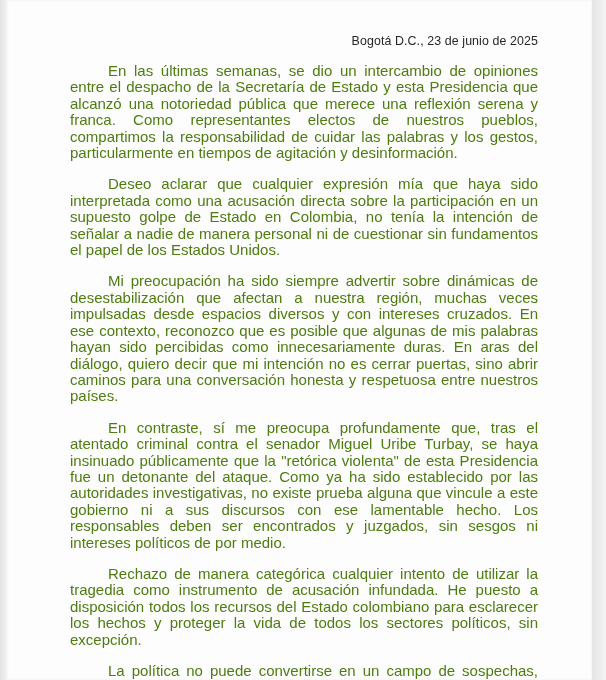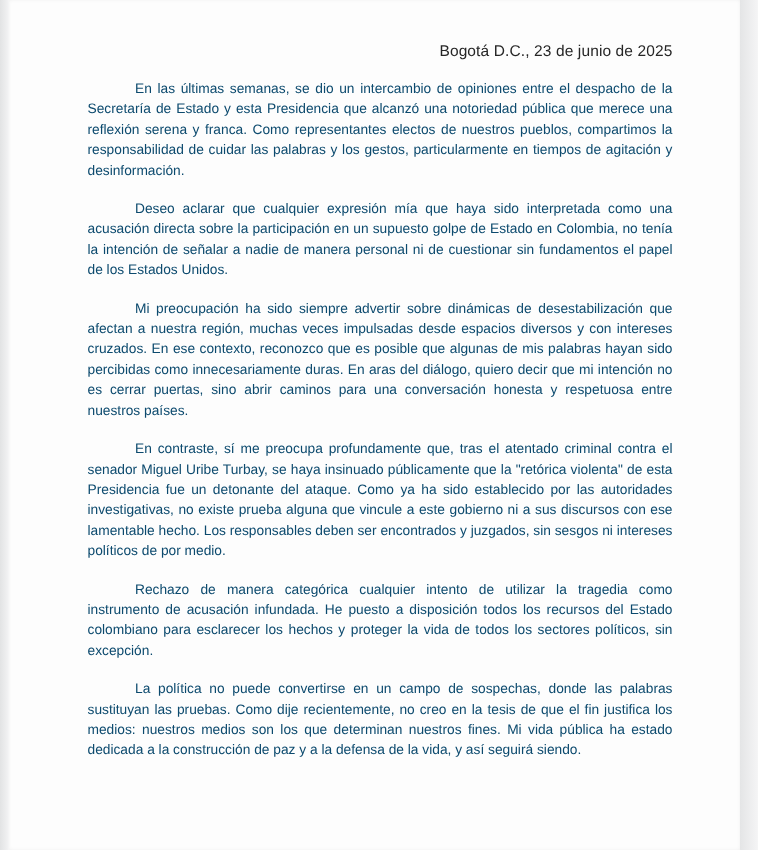--- a/index.html
+++ b/index.html
@@ -68,25 +68,25 @@
   .salutation {
     font-size: 12.4px;
     line-height: 16px;
     margin-top: 21px;
     color: #262626;
   }
 
   .para {
     text-align: justify;
     text-justify: inter-word;
-    font-size: 11px;
+    font-size: 15px;
     line-height: 16.4px;
     margin-top: 14px;
     text-indent: 38px;
-    color: #0c4a6e;
+    color: #4d7c0f;
     hyphens: none;
   }
 </style>
 </head>
 <body>
 
 <div id="page-wrap">
 
   <div class="edge-left"></div>
   <div class="edge-right"></div>

